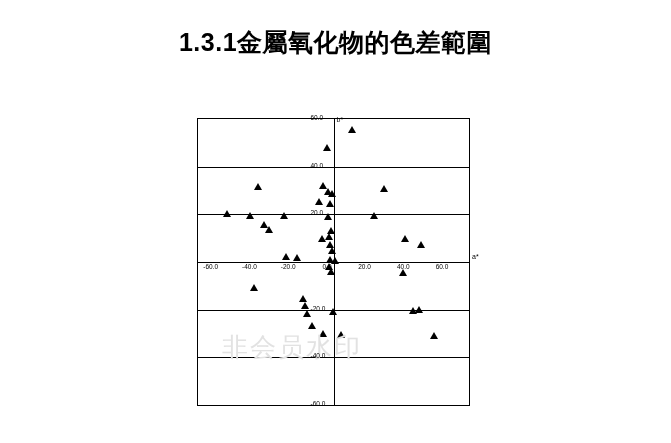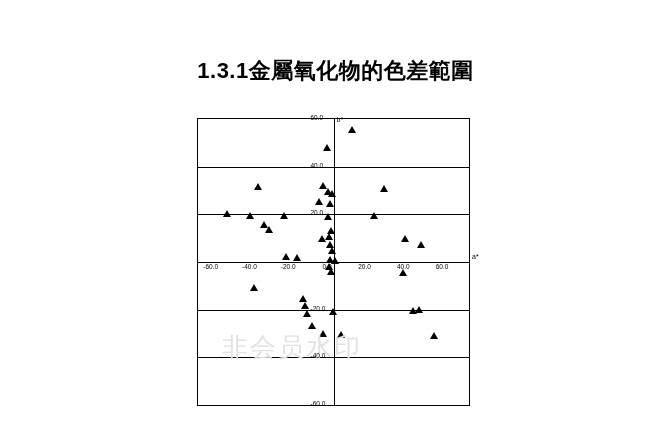--- a/index.html
+++ b/index.html
@@ -20,26 +20,25 @@
     width: 671px;
     height: 443px;
     background: #ffffff;
   }
   #title {
     position: absolute;
     left: 0;
     top: 26px;
     width: 671px;
     text-align: center;
-    font-size: 22px;
+    font-size: 25px;
     font-weight: bold;
     color: #000000;
     letter-spacing: 0.5px;
     white-space: nowrap;
-    margin-top: 30px;
   }
   #title .num {
     font-family: "Liberation Sans", sans-serif;
   }
   #title .cjk {
     font-family: "DejaVu Sans", sans-serif;
     font-weight: bold;
   }
   
   #chart-area {

